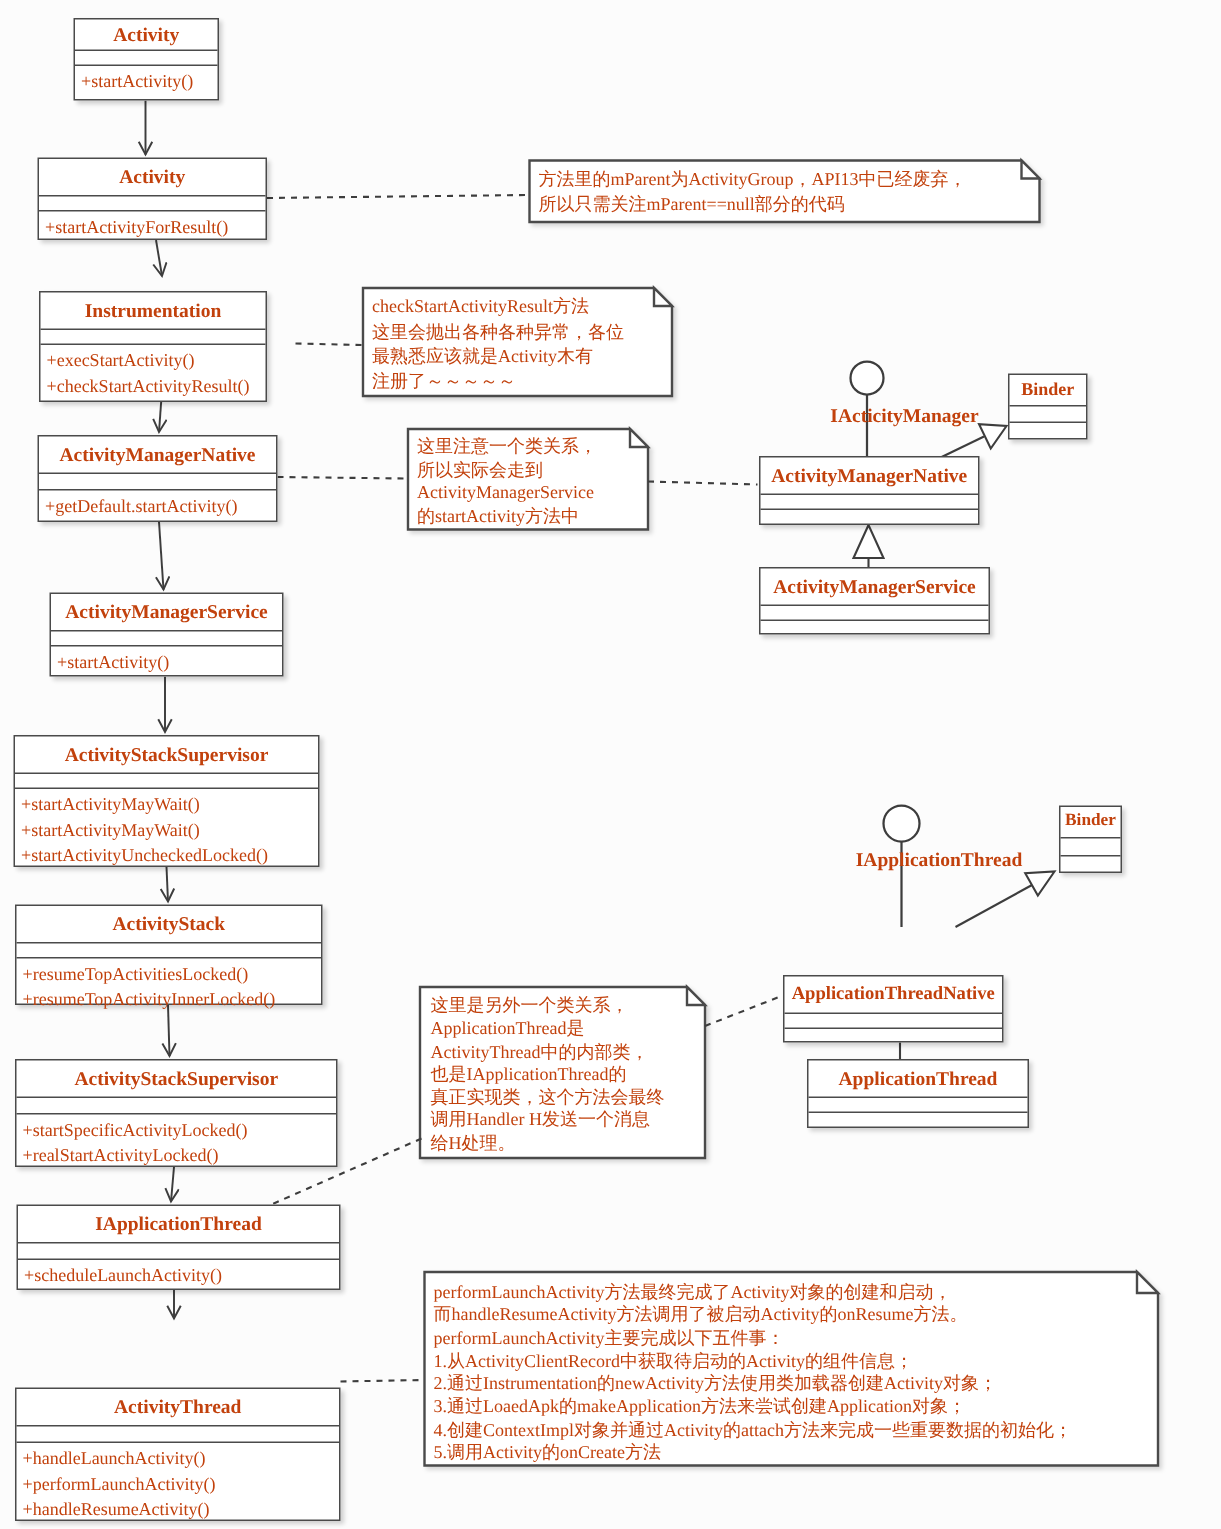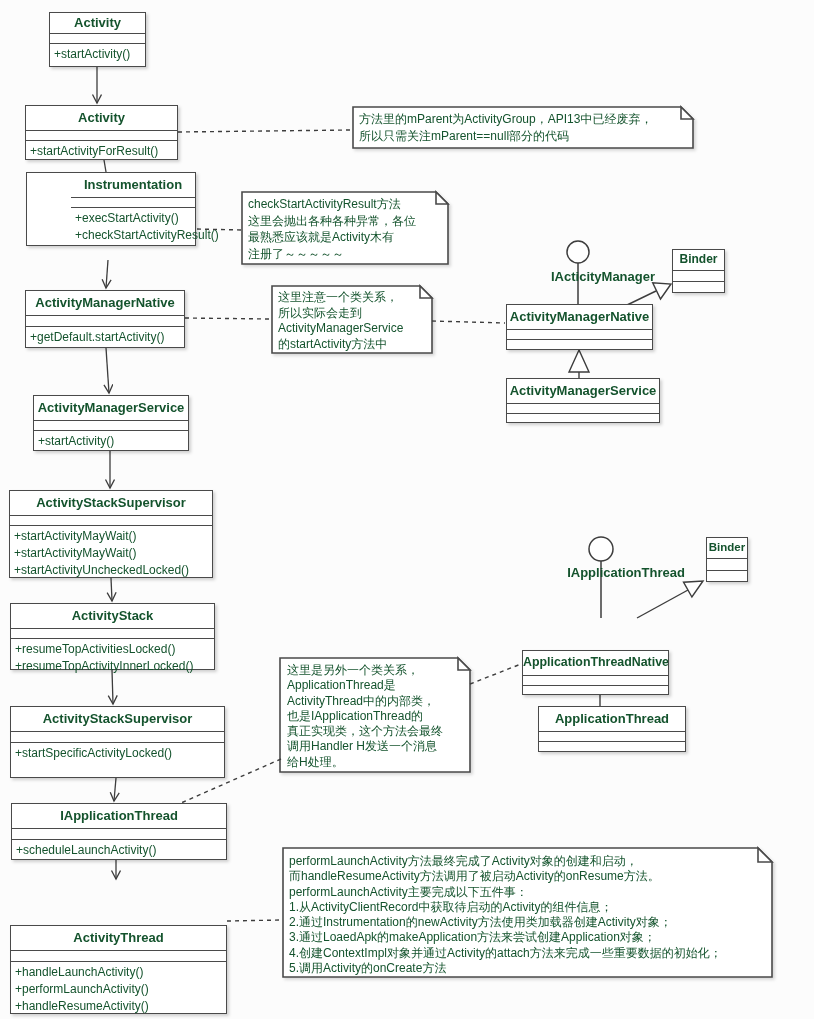--- a/index.html
+++ b/index.html
@@ -1,18 +1,18 @@
 <!DOCTYPE html>
 <html><head>
 <meta charset="utf-8">
 <style>
   html,body{margin:0;padding:0;background:#fcfcfc;}
   #canvas{
     position:relative;width:814px;height:1019px;background:#fcfcfc;overflow:hidden;
-    font-family:Liberation Sans, sans-serif;color:#14532d;
+    font-family:Liberation Serif, serif;color:#c2410c;
   }
   #connectors{position:absolute;left:0;top:0;width:814px;height:1019px;}
   
   .cls{
     position:absolute;box-sizing:border-box;background:#fff;
     border:1.7px solid #4a4a4a;display:flex;flex-direction:column;
     box-shadow:2px 2px 3px rgba(0,0,0,0.18);
   }
   .cls-title{
     flex:0 0 auto;height:24px;line-height:23px;text-align:center;
@@ -114,21 +114,21 @@
   </div>
 
   <div class="cls" style="left:25px;top:105px;width:153px;height:55px;">
     <div class="cls-title">Activity</div>
     <div class="cls-mid"></div>
     <div class="cls-methods">
       <div class="m">+startActivityForResult()</div>
     </div>
   </div>
 
-  <div class="cls" style="left:26px;top:172px;width:170px;height:74px;padding-left:44px;">
+  <div class="cls" style="left:26px;top:194px;width:152px;height:74px;">
     <div class="cls-title">Instrumentation</div>
     <div class="cls-mid"></div>
     <div class="cls-methods">
       <div class="m">+execStartActivity()</div>
       <div class="m">+checkStartActivityResult()</div>
     </div>
   </div>
 
   <div class="cls" style="left:25px;top:290px;width:160px;height:58px;">
     <div class="cls-title">ActivityManagerNative</div>
@@ -163,20 +163,21 @@
       <div class="m">+resumeTopActivitiesLocked()</div>
       <div class="m">+resumeTopActivityInnerLocked()</div>
     </div>
   </div>
 
   <div class="cls" style="left:10px;top:706px;width:215px;height:72px;">
     <div class="cls-title">ActivityStackSupervisor</div>
     <div class="cls-mid tall"></div>
     <div class="cls-methods">
       <div class="m">+startSpecificActivityLocked()</div>
+      <div class="m">+realStartActivityLocked()</div>
     </div>
   </div>
 
   <div class="cls" style="left:11px;top:803px;width:216px;height:57px;">
     <div class="cls-title">IApplicationThread</div>
     <div class="cls-mid tall"></div>
     <div class="cls-methods">
       <div class="m">+scheduleLaunchActivity()</div>
     </div>
   </div>

